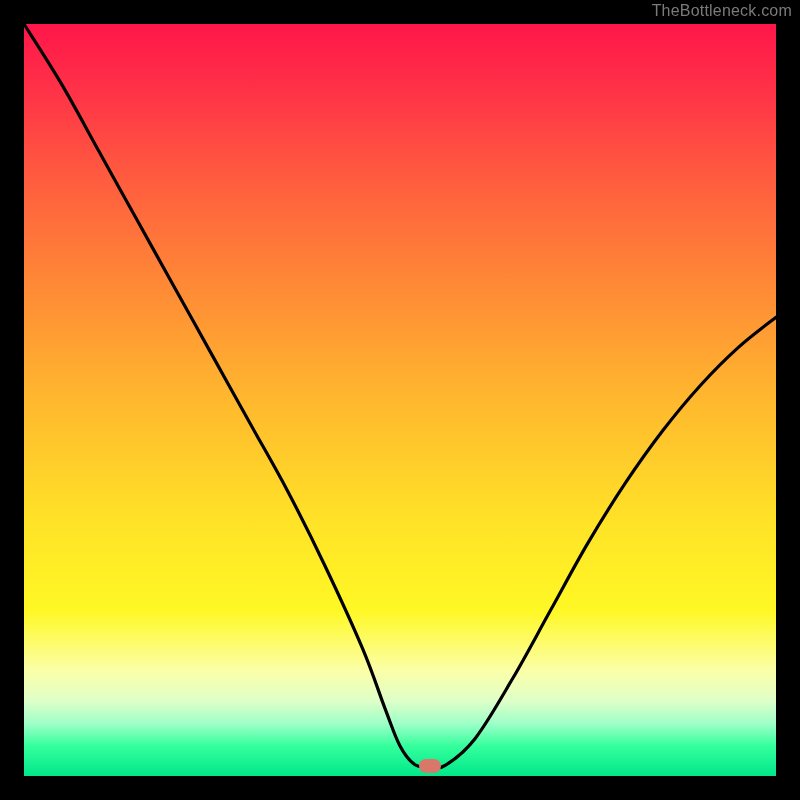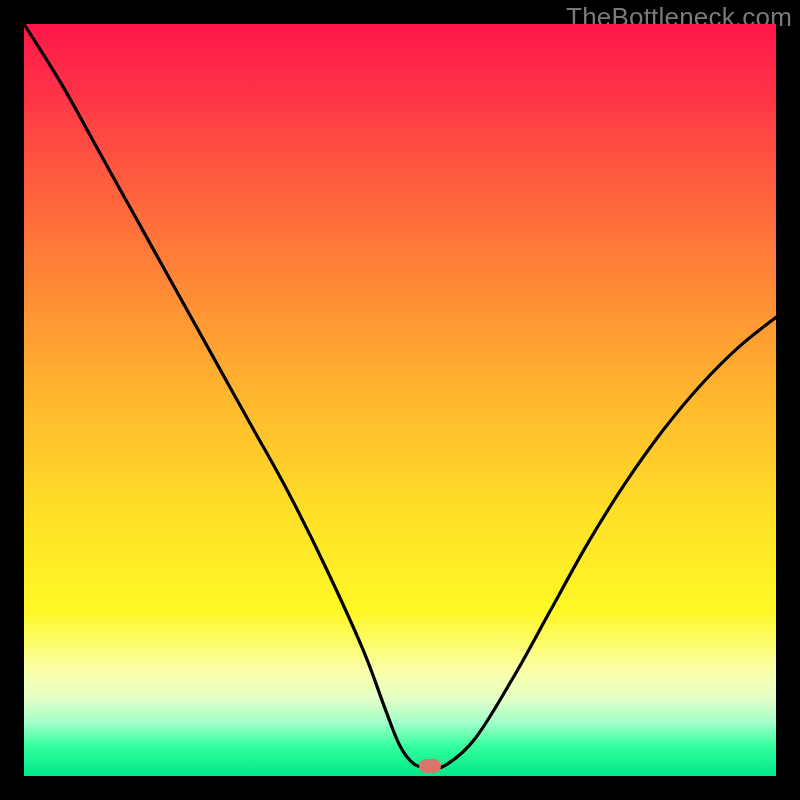--- a/index.html
+++ b/index.html
@@ -40,21 +40,21 @@
       #9fffc8 93%,
       #35ff9d 96%,
       #00e789 100%
     );
   }
   .watermark {
     position: absolute;
     top: 2px;
     right: 8px;
     color: #7a7a7a;
-    font-size: 26px;
+    font-size: 16px;
     font-weight: 500;
     letter-spacing: 0.2px;
     user-select: none;
   }
   svg.curve {
     position: absolute;
     left: 0;
     top: 0;
     width: 752px;
     height: 752px;

